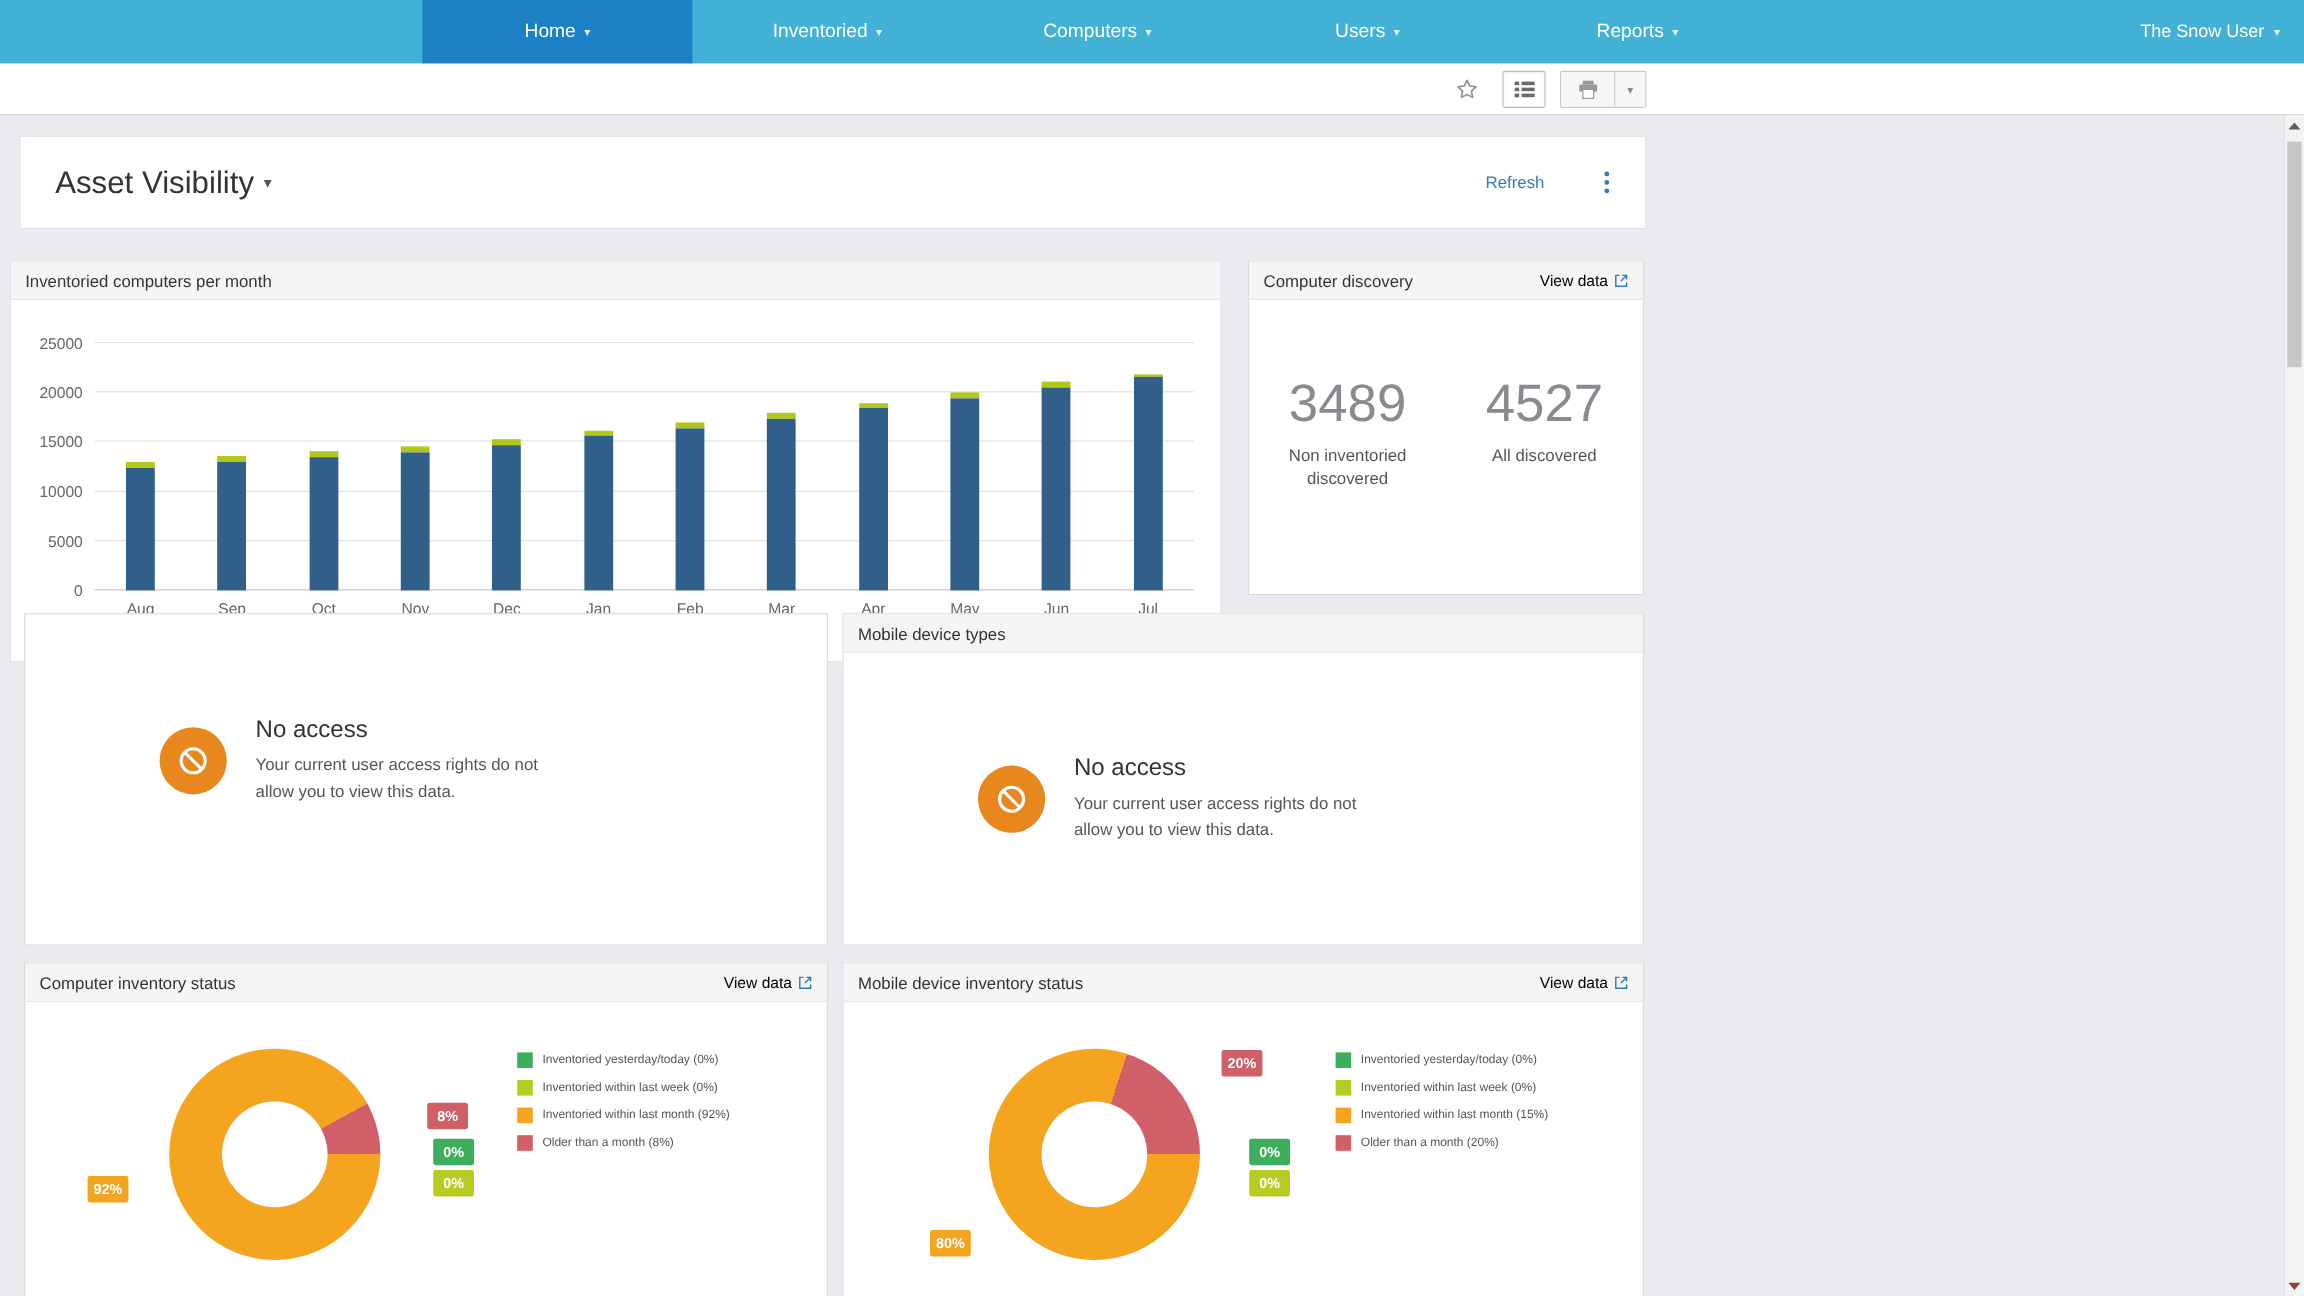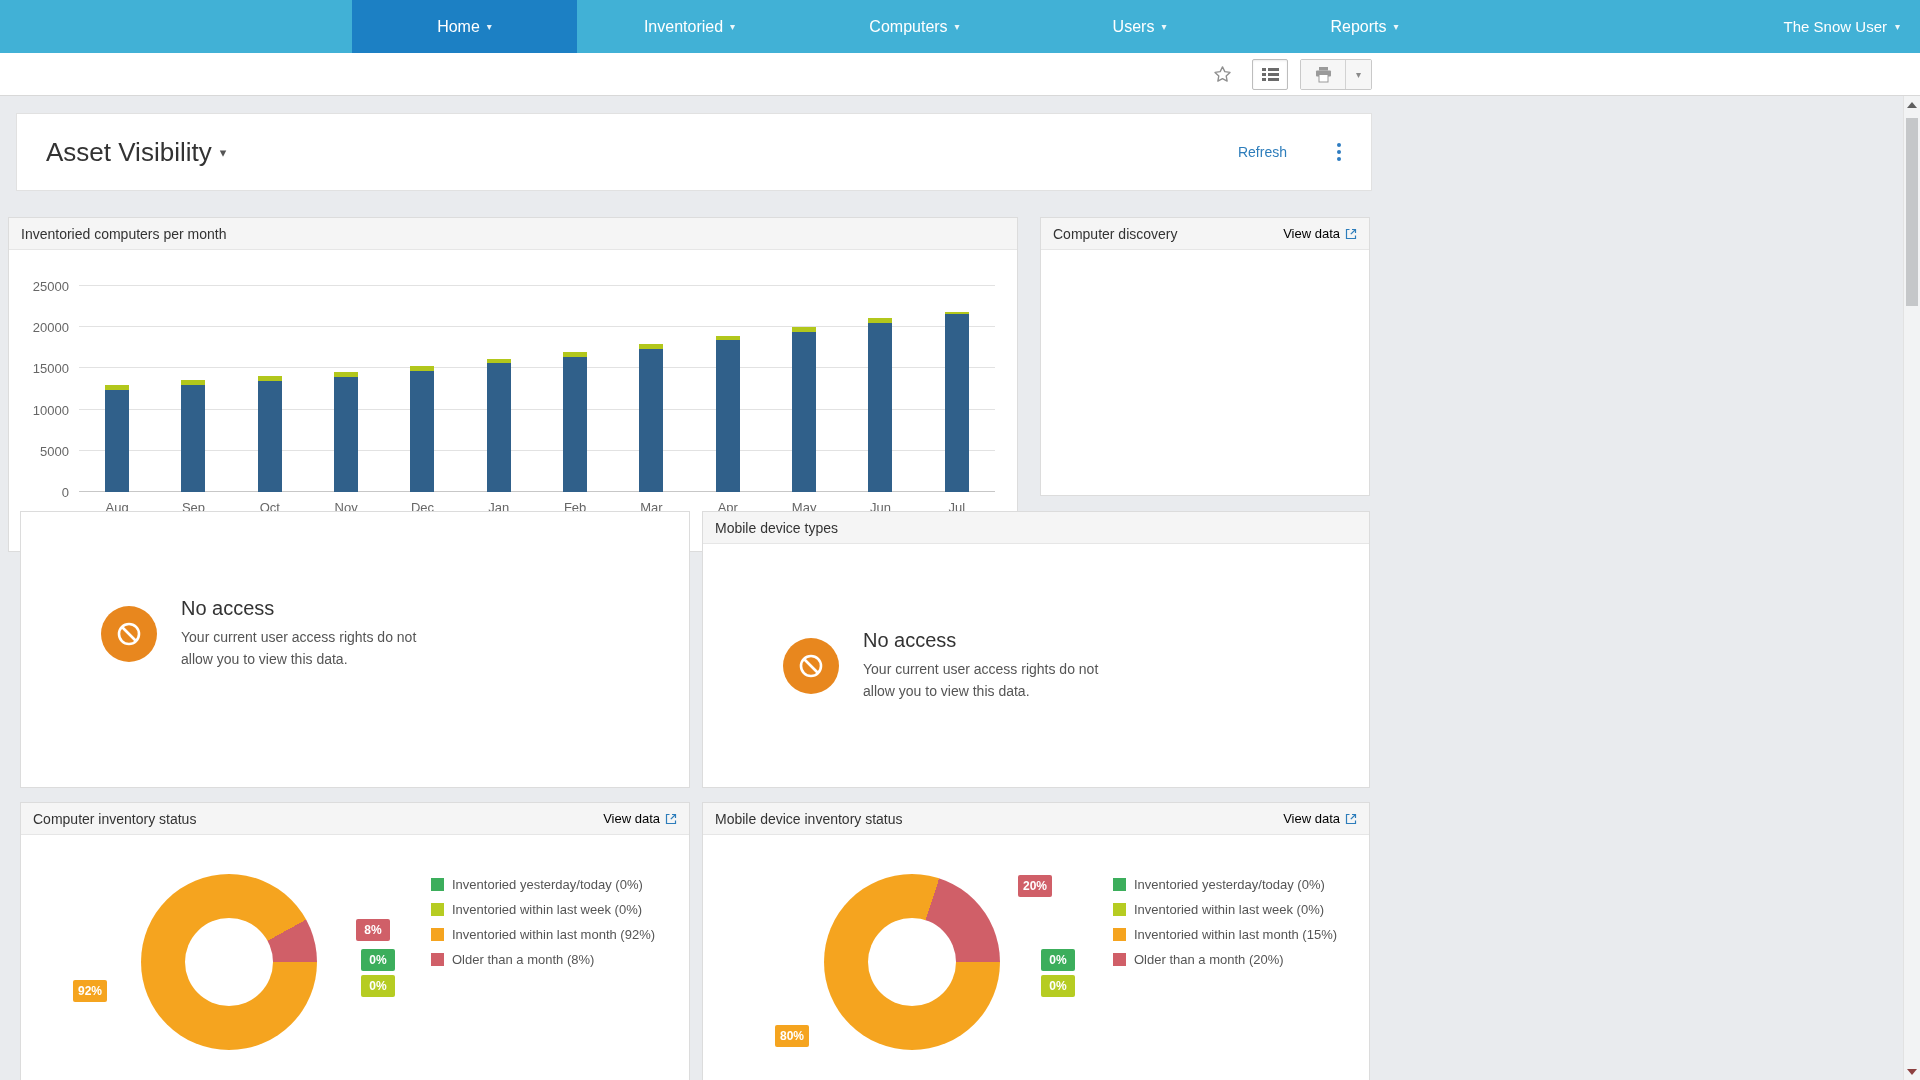--- a/index.html
+++ b/index.html
@@ -89,21 +89,21 @@
   .bar-stack { width: 24px; height: 100%; display: flex; flex-direction: column; justify-content: flex-end; }
   .bar-seg { width: 100%; }
   .x-labels { display: flex; justify-content: space-around; margin-top: 8px; }
   .x-label { width: 46px; text-align: center; font-size: 13px; color: #666; }
   
   .discovery-body { display: flex; padding-top: 62px; }
   .stat { flex: 1; text-align: center; }
   .stat-value { font-size: 44px; color: #878b8f; font-weight: 400; }
   .stat-label { font-size: 14px; color: #555; margin: 8px auto 0; width: 150px; line-height: 1.35; }
   
-  .no-access-body { height: 244px; display: flex; align-items: center; padding-left: 80px; gap: 24px; }
+  .no-access-body { height: 244px; display: flex; align-items: center; padding-left: 112px; gap: 24px; }
   .ban-circle {
     width: 56px; height: 56px; border-radius: 50%; background: #e8871e;
     display: flex; align-items: center; justify-content: center; flex: 0 0 auto;
   }
   .na-title { font-size: 20px; color: #333; font-weight: 400; margin-bottom: 7px; }
   .na-text { font-size: 14px; color: #555; line-height: 1.55; width: 252px; }
   
   .donut-body { position: relative; height: 279px; }
   .donut { position: absolute; width: 176px; height: 176px; border-radius: 50%; top: 39px; }
   #panel-computer-inv .donut { left: 120px; }
@@ -118,21 +118,21 @@
   #panel-computer-inv .badge:nth-child(2) { left: 340px; top: 114px; }
   #panel-computer-inv .badge:nth-child(3) { left: 340px; top: 140px; }
   #panel-computer-inv .badge:nth-child(4) { left: 52px;  top: 145px; }
   #panel-mobile-inv .badge:nth-child(1) { left: 315px; top: 40px; }
   #panel-mobile-inv .badge:nth-child(2) { left: 338px; top: 114px; }
   #panel-mobile-inv .badge:nth-child(3) { left: 338px; top: 140px; }
   #panel-mobile-inv .badge:nth-child(4) { left: 72px;  top: 190px; }
   .legend { position: absolute; left: 410px; top: 42px; display: flex; flex-direction: column; gap: 10px; }
   .legend-row { display: flex; align-items: center; gap: 8px; }
   .legend-swatch { width: 13px; height: 13px; flex: 0 0 auto; }
-  .legend-text { font-size: 13px; color: #555; white-space: nowrap; }
+  .legend-text { font-size: 10px; color: #555; white-space: nowrap; }
   
   .scrollbar {
     position: absolute; right: 0; top: 96px; bottom: 0; width: 17px;
     background: #f2f3f4; border-left: 1px solid #e2e2e2;
   }
   .sb-arrow { position: absolute; left: 0; width: 100%; height: 17px; display: flex; align-items: center; justify-content: center; cursor: pointer; }
   .sb-arrow.up { top: 0; }
   .sb-arrow.down { bottom: 0; }
   .tri-up { width: 0; height: 0; border-left: 5px solid transparent; border-right: 5px solid transparent; border-bottom: 6px solid #5f5f5f; }
   .tri-down { width: 0; height: 0; border-left: 5px solid transparent; border-right: 5px solid transparent; border-top: 6px solid #8d4040; }
@@ -334,20 +334,30 @@
     <span class="panel-title">Computer discovery</span>
     <a class="view-data">
       <span>View data</span>
       <svg width="12" height="12" viewBox="0 0 12 12">
         <path d="M4.5 1.5H1.5v9h9V7.5" fill="none" stroke="#2d7dbb" stroke-width="1.2"></path>
         <path d="M7 1.5h3.5V5" fill="none" stroke="#2d7dbb" stroke-width="1.2"></path>
         <path d="M10.5 1.5L5.8 6.2" stroke="#2d7dbb" stroke-width="1.2"></path>
       </svg>
     </a>
   </div>
+  <div class="discovery-body">
+    <div class="stat">
+      <div class="stat-value">3489</div>
+      <div class="stat-label">Non inventoried discovered</div>
+    </div>
+    <div class="stat">
+      <div class="stat-value">4527</div>
+      <div class="stat-label">All discovered</div>
+    </div>
+  </div>
 </div>
 
 <div class="panel" id="panel-computer-types">
   <div class="no-access-body">
     <div class="ban-circle">
       <svg width="30" height="30" viewBox="0 0 30 30">
         <circle cx="15" cy="15" r="10" fill="none" stroke="#fff" stroke-width="2.6"></circle>
         <line x1="8" y1="8" x2="22" y2="22" stroke="#fff" stroke-width="2.6"></line>
       </svg>
     </div>

